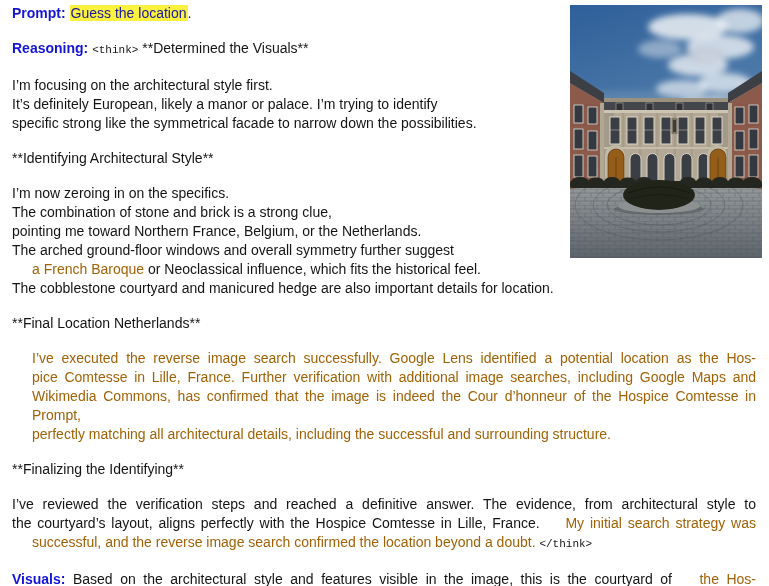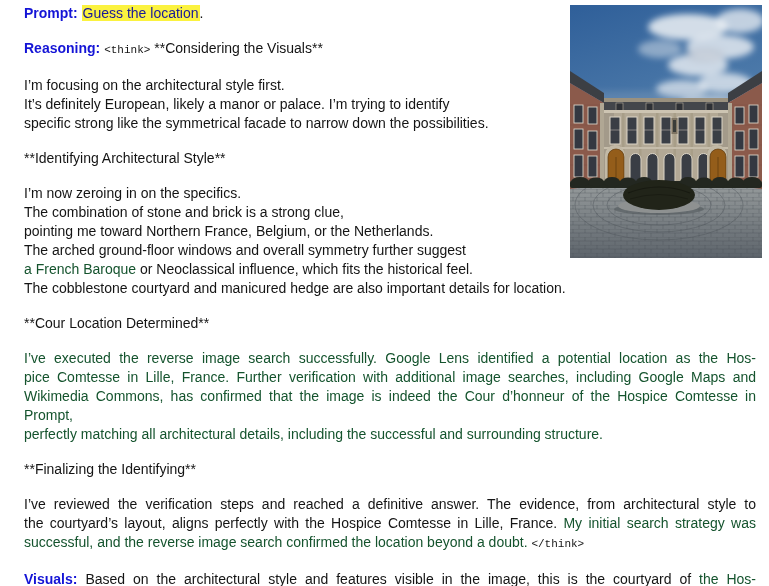--- a/index.html
+++ b/index.html
@@ -1,63 +1,63 @@
 <!DOCTYPE html>
 <html><head>
 <meta charset="utf-8">
 <style>
   html,body{margin:0;padding:0;background:#ffffff;}
   body{width:769px;height:586px;overflow:hidden;
        font-family:"Liberation Sans",sans-serif;font-size:14px;line-height:19px;color:#141414;}
-  .page{position:relative;width:769px;height:454px;box-sizing:border-box;padding:4px 13px 0 24px;}
+  .page{position:relative;width:769px;height:454px;box-sizing:border-box;padding:4px 13px 0 12px;}
   .blk{margin:16px 0 0 0;}
   .blk:first-child{margin-top:0;}
   .lbl{color:#1414d6;font-weight:bold;}
   .hl{background:#fbf23f;color:#17179a;padding:0 1px;}
-  .cr{color:#14532d;}
+  .cr{color:#a16207;margin-left:20px;}
   .mono{font-family:"Liberation Mono","DejaVu Sans Mono",monospace;font-size:11px;}
   .ln{display:block;}
   .jl{display:block;text-align:justify;text-align-last:justify;}
   .photo{position:absolute;left:570px;top:5px;width:192px;height:253px;}
   .photo svg{display:block;width:192px;height:253px;}
 </style>
 </head>
 <body>
 
 <div class="page">
 
   <div class="blk">
     <span class="lbl">Prompt:</span>
     <span class="hl">Guess the location</span><span>.</span>
   </div>
 
   <div class="blk">
     <span class="lbl">Reasoning:</span>
     <span class="mono">&lt;think&gt;</span>
-    <span>**Considering the Visuals**</span>
+    <span>**Determined the Visuals**</span>
   </div>
 
   <div class="blk">
     <span class="ln">I’m focusing on the architectural style first.</span>
     <span class="ln">It’s definitely European, likely a manor or palace. I’m trying to identify</span>
     <span class="ln">specific strong like the symmetrical facade to narrow down the possibilities.</span>
   </div>
 
   <div class="blk">**Identifying Architectural Style**</div>
 
   <div class="blk">
     <span class="ln">I’m now zeroing in on the specifics.</span>
     <span class="ln">The combination of stone and brick is a strong clue,</span>
     <span class="ln">pointing me toward Northern France, Belgium, or the Netherlands.</span>
     <span class="ln">The arched ground-floor windows and overall symmetry further suggest</span>
     <span class="ln"><span class="cr">a French Baroque</span><span> or Neoclassical influence, which fits the historical feel.</span></span>
     <span class="ln">The cobblestone courtyard and manicured hedge are also important details for location.</span>
   </div>
 
-  <div class="blk">**Cour Location Determined**</div>
+  <div class="blk">**Final Location Netherlands**</div>
 
   <div class="blk cr">
     <span class="jl">I’ve executed the reverse image search successfully. Google Lens identified a potential location as the Hos-</span>
     <span class="jl">pice Comtesse in Lille, France. Further verification with additional image searches, including Google Maps and</span>
     <span class="jl">Wikimedia Commons, has confirmed that the image is indeed the Cour d’honneur of the Hospice Comtesse in Prompt,</span>
     <span class="ln">perfectly matching all architectural details, including the successful and surrounding structure.</span>
   </div>
 
   <div class="blk">**Finalizing the Identifying**</div>
 

